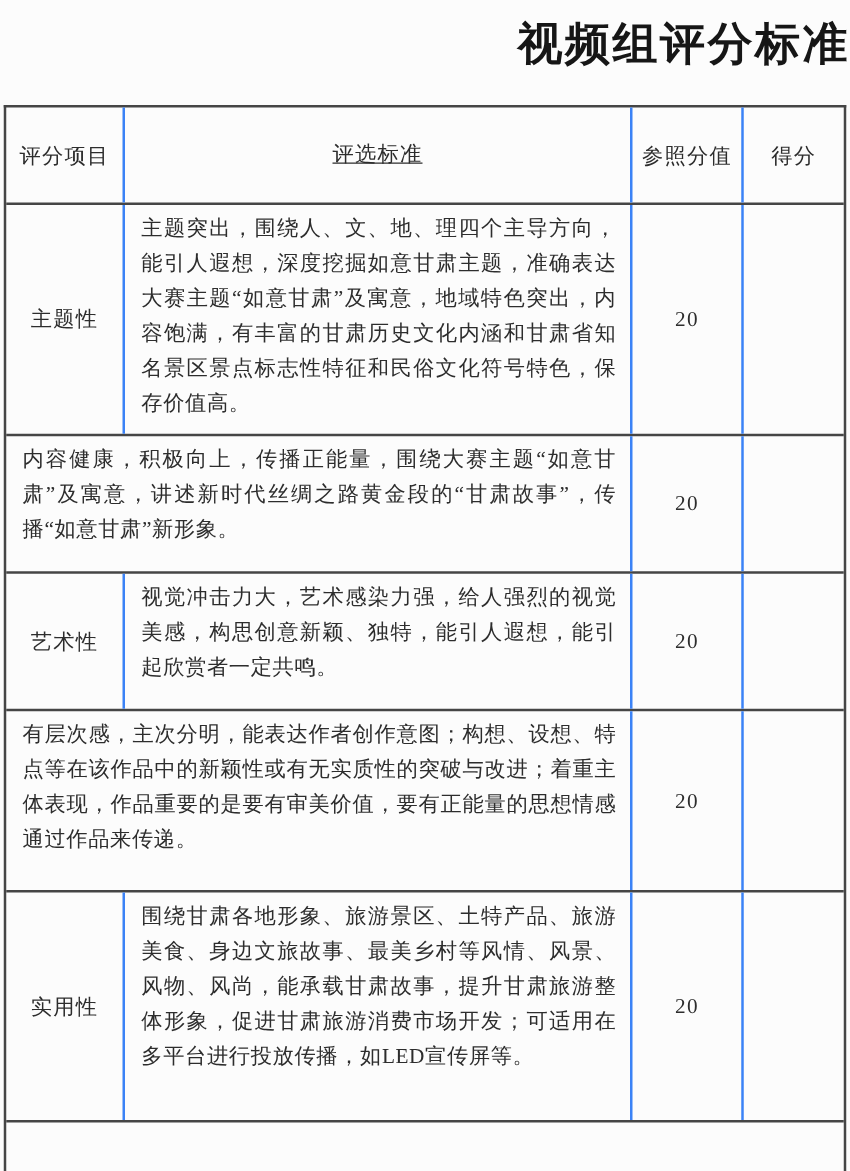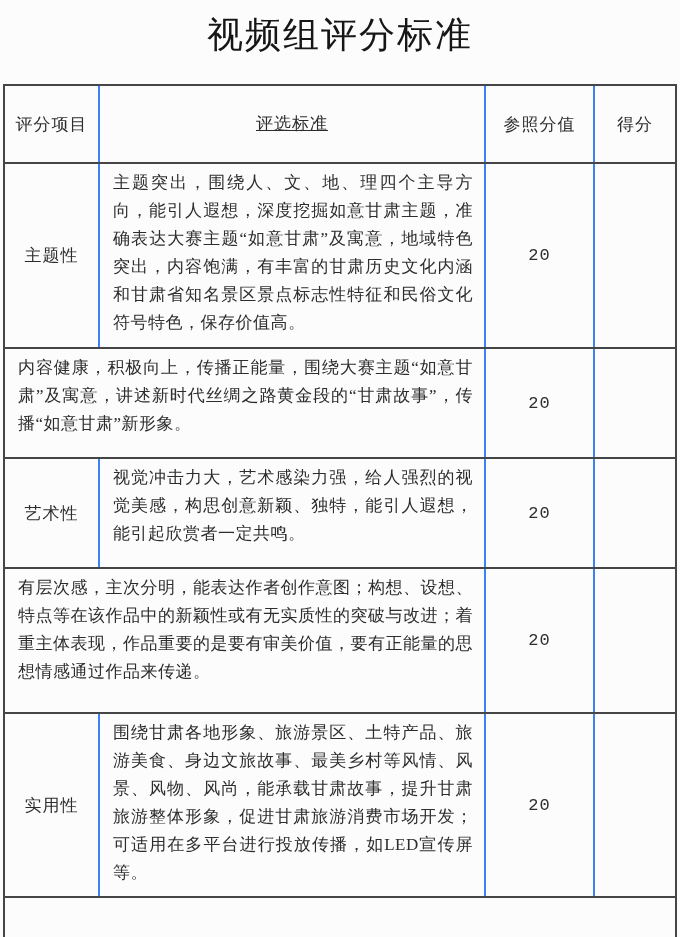--- a/index.html
+++ b/index.html
@@ -6,24 +6,24 @@
   .page{
     position:relative;
     width:680px;height:937px;
     background:#fcfcfc;
     overflow:hidden;
     font-family:"Liberation Serif","DejaVu Serif",serif;
     color:#2d2d2d;
     margin:0 auto;
   }
   .title{
-    text-align:center;
+    text-align:right;
     padding-top:13px;
     font-family:"Liberation Sans","DejaVu Sans",sans-serif;
-    font-weight:normal;
+    font-weight:bold;
     font-size:36px;
     line-height:44px;
     color:#161616;
     letter-spacing:2px;
   }
   .score-table{
     position:absolute;
     left:3px;top:84px;right:3px;bottom:0;
     display:flex;flex-direction:column;
     border:2px solid #454545;
@@ -60,24 +60,23 @@
     padding:5px 11px 0 13px;
     line-height:28px;
     text-align:justify;
     letter-spacing:0.5px;
   }
   .c-criteria.center{
     display:flex;align-items:center;justify-content:center;
     padding:0;text-align:center;letter-spacing:1px;text-decoration:underline;
   }
   .c-ref{
-    width:109px;
+    width:89px;
     display:flex;align-items:center;justify-content:center;
     letter-spacing:1px;
-    font-family:Liberation Mono, monospace;
   }
   .c-score{
     width:80px;
     border-right:none;
     display:flex;align-items:center;justify-content:center;
     letter-spacing:1px;
   }
 </style>
 </head>
 <body>

